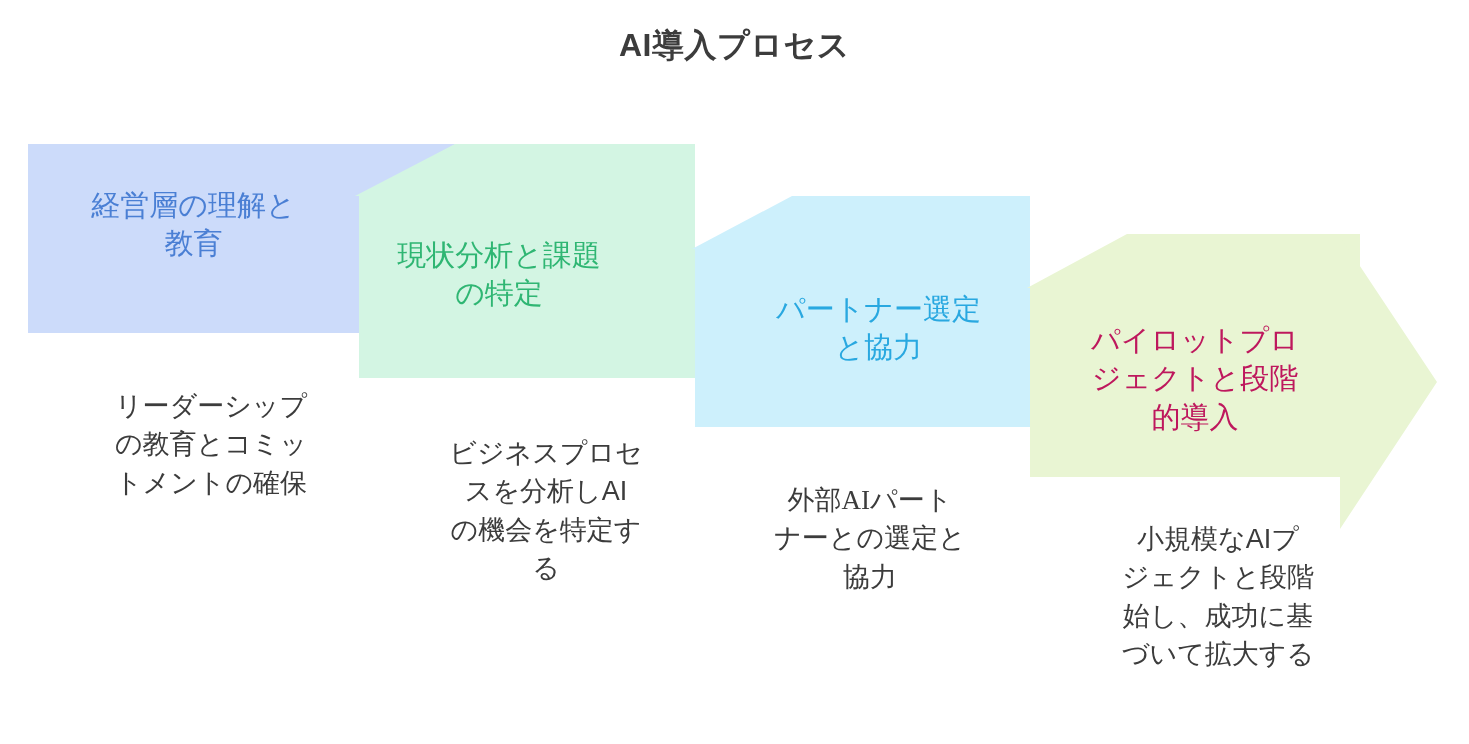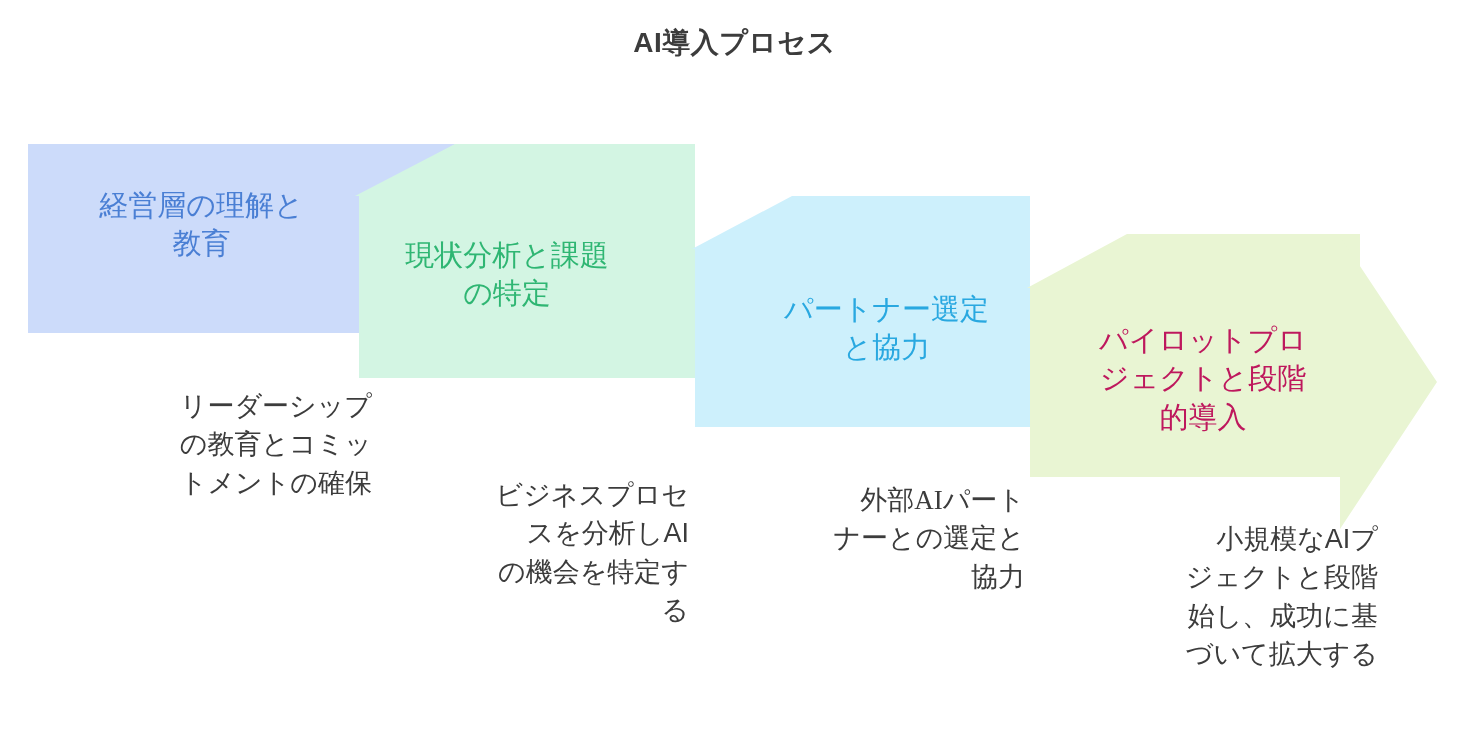--- a/index.html
+++ b/index.html
@@ -21,21 +21,21 @@
     height: 744px;
   }
 
   
   .title {
     position: absolute;
     left: 0;
     top: 24px;
     width: 1469px;
     text-align: center;
-    font-size: 28px;
+    font-size: 32px;
     font-weight: bold;
     color: #3c3c3c;
     letter-spacing: 0.5px;
     white-space: nowrap;
   }
 
   
   .stage {
     position: absolute;
   }
@@ -52,46 +52,45 @@
   }
 
   
   .stage-label {
     position: absolute;
     text-align: center;
     font-size: 29px;
     line-height: 1.32;
     font-weight: normal;
     white-space: pre-line;
-    margin-left: 8px;
   }
 
   
   .stage-desc {
     position: absolute;
     font-size: 27px;
     line-height: 1.42;
     color: #3c3c3c;
     white-space: pre-line;
-    text-align: right;
+    text-align: center;
   }
 
   
   #stage-0 { left: 28px;   top: 144px; }
   #stage-1 { left: 359px;  top: 196px; }
   #stage-2 { left: 695px;  top: 249px; }
   #stage-3 { left: 1030px; top: 288px; }
 
   #stage-0 .stage-label { left: 0;  top: 42px;  width: 331px; color: #4a7fd4; }
   #stage-1 .stage-label { left: 0;  top: 40px;  width: 280px; color: #2fb673; }
   #stage-2 .stage-label { left: 16px;  top: 41px;  width: 335px; color: #29a8e0; }
   #stage-3 .stage-label { left: 0;  top: 33px;  width: 330px; color: #be185d; }
 
   #stage-0 .stage-desc { left: 22px; top: 243px; width: 322px; }
-  #stage-1 .stage-desc { left: 20px; top: 238px; width: 310px; margin-top: 42px; }
+  #stage-1 .stage-desc { left: 32px; top: 238px; width: 310px; }
   #stage-2 .stage-desc { left: 20px; top: 232px; width: 310px; font-family: Liberation Serif, serif; }
   #stage-3 .stage-desc { left: 28px; top: 232px; width: 320px; }
 </style>
 </head>
 <body>
 
 <div id="canvas">
 
   <div class="title">AI導入プロセス</div>
 

